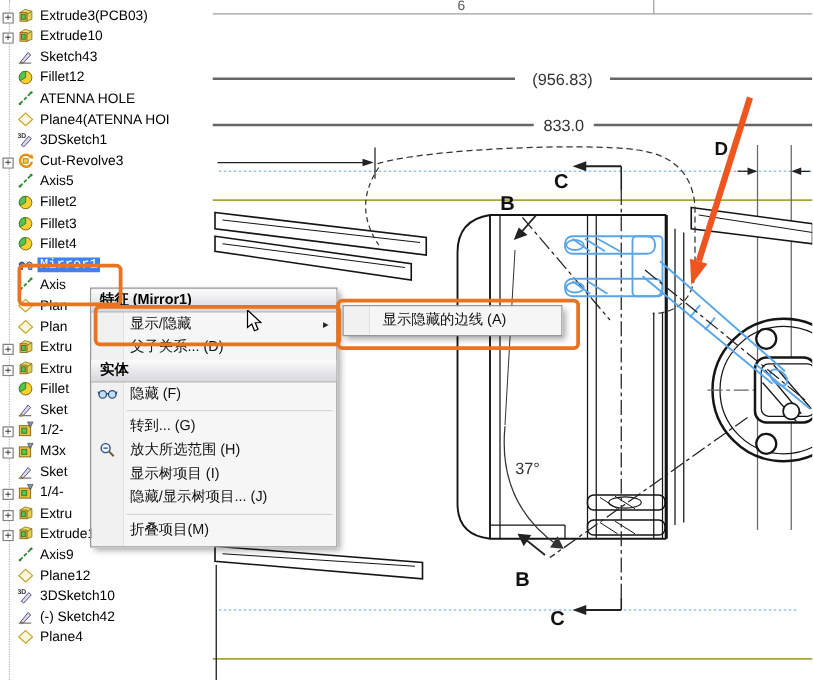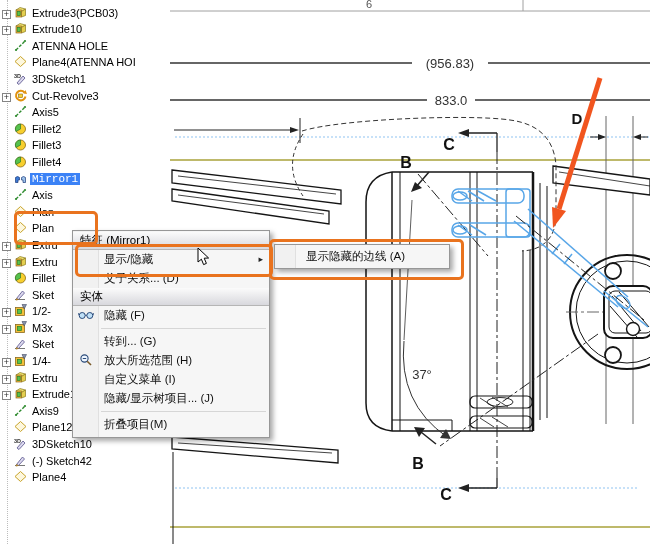--- a/index.html
+++ b/index.html
@@ -15,21 +15,21 @@
   .plusbox::before{content:"+";}
   .plusbox.hidden{visibility:hidden;}
   .ticon{width:13px;height:13px;margin-left:3px;flex:0 0 13px;}
   .ticon svg{width:13px;height:13px;display:block;}
   .tlabel{margin-left:3px;font-size:11px;color:#000;padding:0 2px;}
   .trow.sel .tlabel{background:#3b82f6;color:#fff;font-family:Liberation Mono, monospace;}
   
   .menu{position:absolute;left:72px;top:230px;width:198px;z-index:30;border:1px solid #979797;
         box-shadow:3px 3px 5px rgba(0,0,0,.35);box-sizing:border-box;padding:1px 0 3px;
         background:linear-gradient(to right,#f1f1f1 0,#f1f1f1 25px,#e0e0e0 25px,#e0e0e0 26px,#f6f6f6 26px);}
-  .mhead{height:17px;line-height:17px;font-size:11.5px;font-weight:normal;color:#000;padding-left:7px;
+  .mhead{height:17px;line-height:17px;font-size:11.5px;font-weight:bold;color:#000;padding-left:7px;
          background:linear-gradient(#fbfbfb,#d8d8dd);border-bottom:1px solid #b5b5b5;}
   .mitem{height:19px;line-height:19px;font-size:11.5px;color:#111;padding-left:31px;position:relative;}
   .micon{position:absolute;left:5px;top:2px;width:16px;height:14px;}
   .micon svg{width:16px;height:14px;display:block;}
   .msep{height:1px;background:#d6d6d6;margin:3px 3px 3px 28px;}
   .caret{position:absolute;right:6px;top:0;font-size:9px;color:#222;}
   .caret::before{content:"\25B8";}
   
   .submenu{position:absolute;left:274px;top:244px;width:176px;height:25px;z-index:30;
            border:1px solid #979797;box-shadow:3px 3px 5px rgba(0,0,0,.35);box-sizing:border-box;
@@ -223,20 +223,41 @@
             <rect x="2" y="4" width="5.5" height="7" fill="#f3b63a" stroke="#8a6a20" stroke-width="0.7"></rect>
             <rect x="3.2" y="5.4" width="3" height="4" fill="#57c24e" stroke="#2d7a2d" stroke-width="0.7"></rect>
           </svg>
         </span>
         <span class="tlabel">Extrude10</span>
       </div>
       <div class="trow">
         <span class="plusbox hidden"></span>
         <span class="ticon">
           <svg viewBox="0 0 13 13">
+            <line x1="1" y1="11.5" x2="11" y2="11.5" stroke="#777" stroke-width="1"></line>
+            <polygon points="2.5,10.5 8.5,3 10.5,5 4.5,11.5" fill="#dcd9ee" stroke="#55518a" stroke-width="0.8"></polygon>
+            <polygon points="2.5,10.5 4.5,11.5 2,12.2" fill="#f2b03c" stroke="#8a6a20" stroke-width="0.5"></polygon>
+          </svg>
+        </span>
+        <span class="tlabel">Sketch43</span>
+      </div>
+      <div class="trow">
+        <span class="plusbox hidden"></span>
+        <span class="ticon">
+          <svg viewBox="0 0 13 13">
+            <circle cx="6.5" cy="7" r="5" fill="#f7cf2e" stroke="#8a6a10" stroke-width="0.8"></circle>
+            <path d="M6.5,2 A5,5 0 0 0 2,9.5 L6.5,7 Z" fill="#57c24e" stroke="#2d7a2d" stroke-width="0.7"></path>
+          </svg>
+        </span>
+        <span class="tlabel">Fillet12</span>
+      </div>
+      <div class="trow">
+        <span class="plusbox hidden"></span>
+        <span class="ticon">
+          <svg viewBox="0 0 13 13">
             <line x1="2" y1="11" x2="11" y2="2" stroke="#2d8a2d" stroke-width="1.4" stroke-dasharray="3,1.5"></line>
             <circle cx="2" cy="11" r="1.1" fill="#2d8a2d"></circle>
             <circle cx="11" cy="2" r="1.1" fill="#2d8a2d"></circle>
           </svg>
         </span>
         <span class="tlabel">ATENNA HOLE</span>
       </div>
       <div class="trow">
         <span class="plusbox hidden"></span>
         <span class="ticon">
@@ -527,21 +548,21 @@
         </span><span>隐藏 (F)</span></div>
       <div class="msep"></div>
       <div class="mitem"><span>转到... (G)</span></div>
       <div class="mitem"><span class="micon">
           <svg viewBox="0 0 14 14">
             <circle cx="5.5" cy="5.5" r="3.6" fill="#eef6ff" stroke="#2a4a7a" stroke-width="1.1"></circle>
             <line x1="3.8" y1="5.5" x2="7.2" y2="5.5" stroke="#2a4a7a" stroke-width="1"></line>
             <line x1="8.2" y1="8.2" x2="12" y2="12" stroke="#7a5a2a" stroke-width="1.6"></line>
           </svg>
         </span><span>放大所选范围 (H)</span></div>
-      <div class="mitem"><span>自定义菜单 (I)</span></div>
+      <div class="mitem"><span>显示树项目 (I)</span></div>
       <div class="mitem"><span>隐藏/显示树项目... (J)</span></div>
       <div class="msep"></div>
       <div class="mitem"><span>折叠项目(M)</span></div>
     </div>
 
   <div class="submenu">
       <div class="mitem"><span>显示隐藏的边线 (A)</span></div>
     </div>
 
   <div class="hl" id="hl-mirror"></div>

